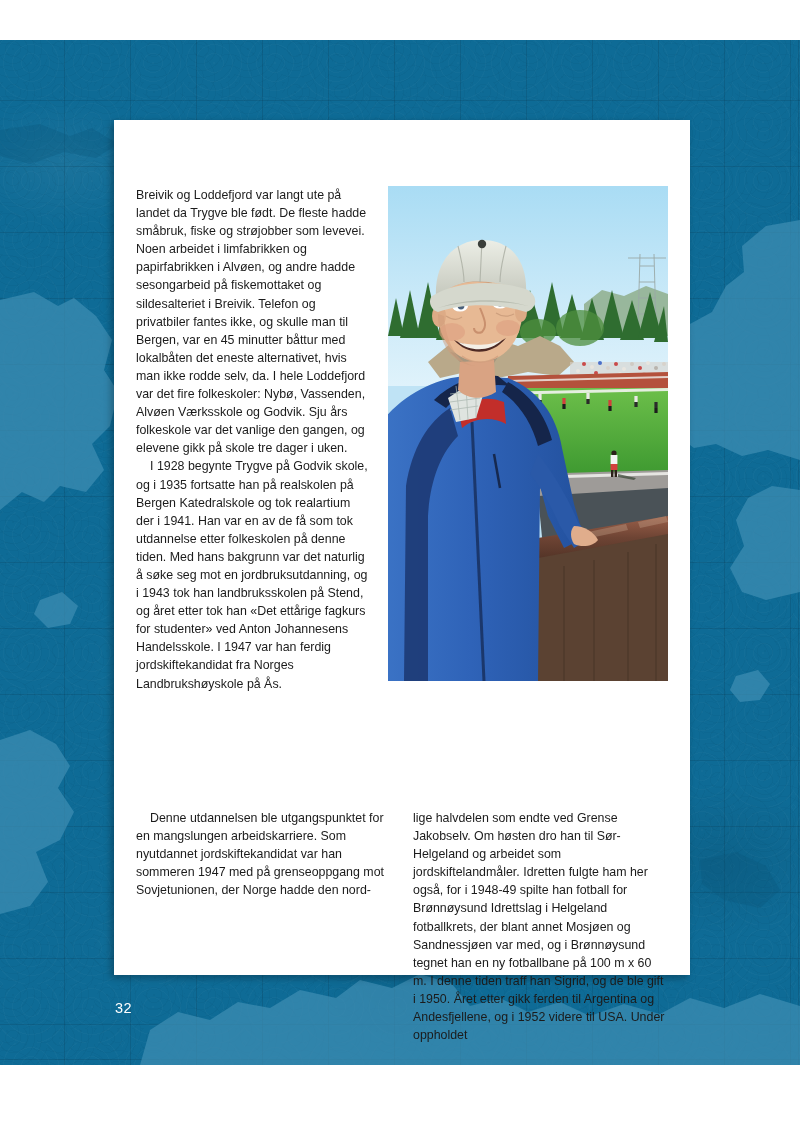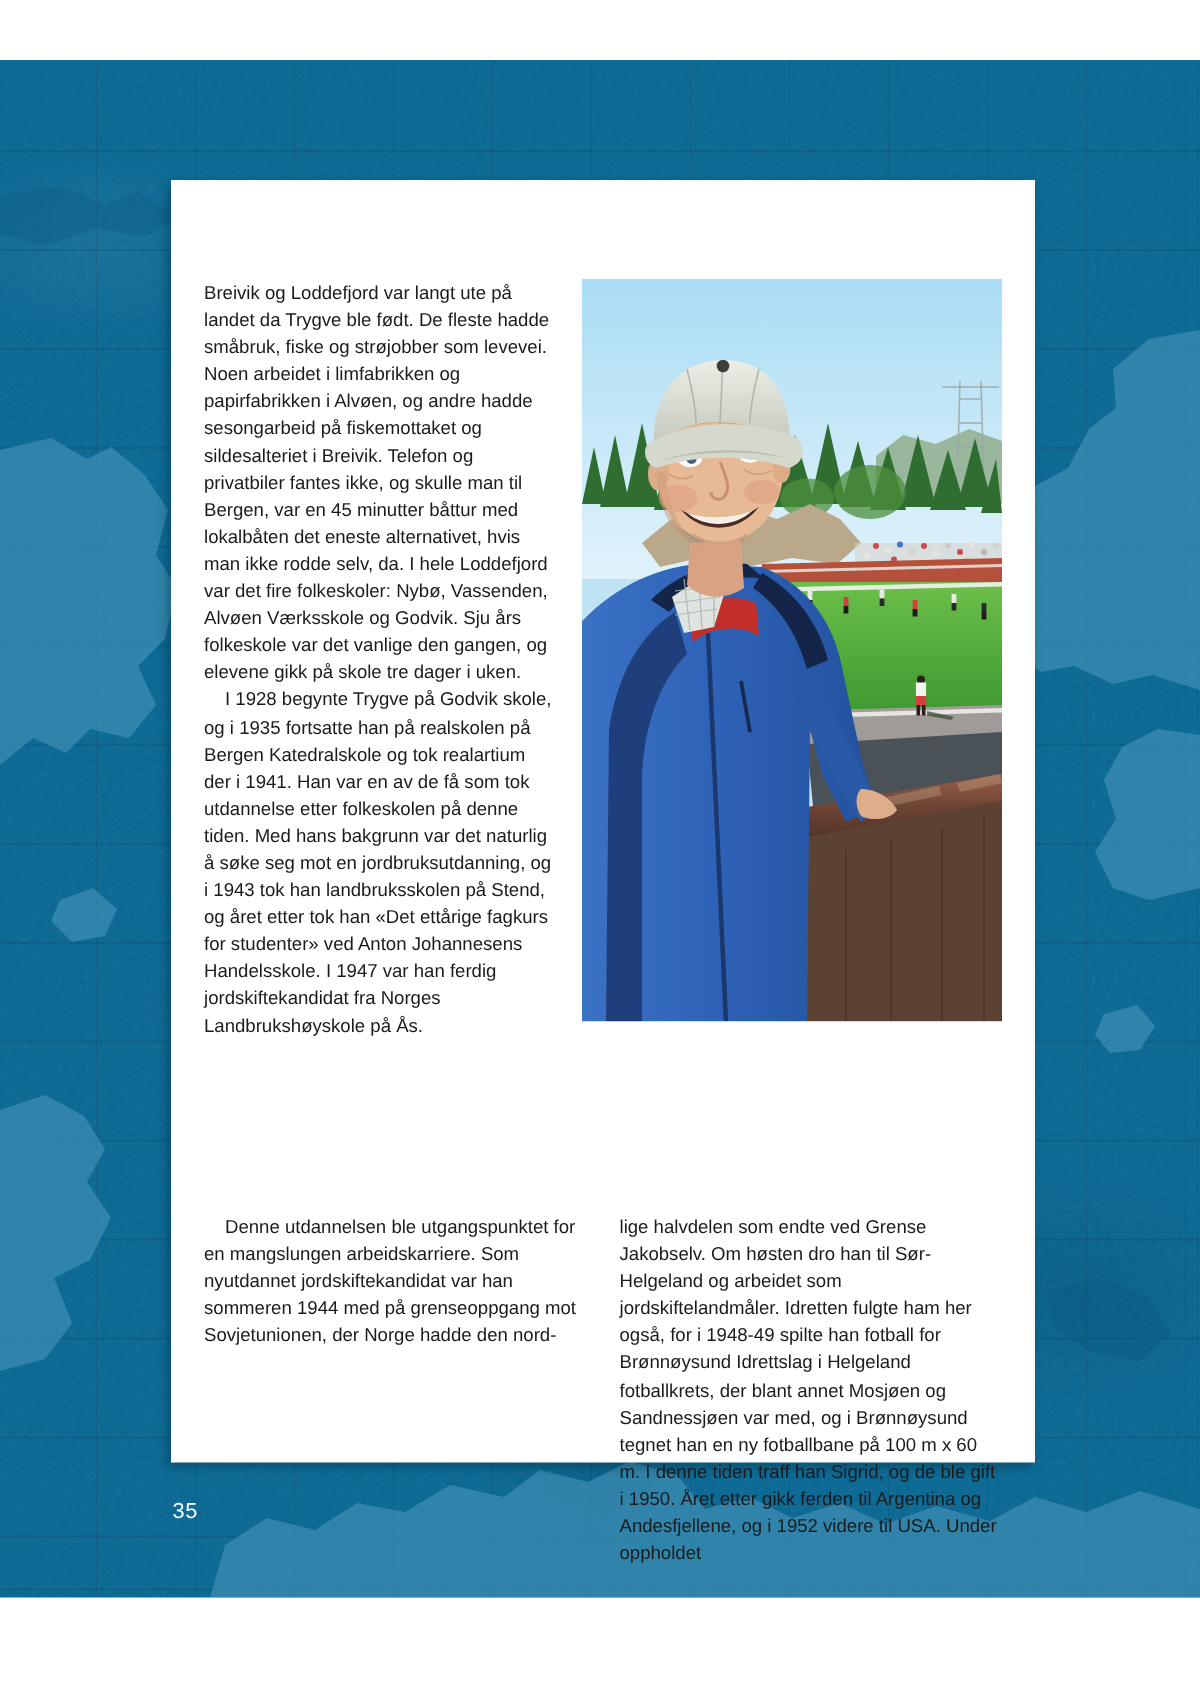--- a/index.html
+++ b/index.html
@@ -436,25 +436,25 @@
         </figure>
 
         <div class="body-text">
           <p>Breivik og Loddefjord var langt ute på landet da Trygve ble født. De fleste hadde småbruk, fiske og strøjobber som levevei. Noen arbeidet i limfabrikken og papirfabrikken i Alvøen, og andre hadde sesongarbeid på fiske­mottaket og sildesalteriet i Breivik. Telefon og privat­biler fantes ikke, og skulle man til Bergen, var en 45 minutter båttur med lokal­båten det eneste alterna­tivet, hvis man ikke rodde selv, da. I hele Loddefjord var det fire folkeskoler: Nybø, Vassenden, Alvøen Værksskole og Godvik. Sju års folkeskole var det vanlige den gangen, og elevene gikk på skole tre dager i uken.</p>
           <p>I 1928 begynte Trygve på Godvik skole, og i 1935 fortsatte han på realskolen på Bergen Katedralskole og tok realartium der i 1941. Han var en av de få som tok utdannelse etter folkeskolen på denne tiden. Med hans bakgrunn var det naturlig å søke seg mot en jordbruksut­danning, og i 1943 tok han landbruksskolen på Stend, og året etter tok han «Det ett­årige fagkurs for studenter» ved Anton Johannesens Handelsskole. I 1947 var han ferdig jordskiftekandidat fra Norges Land­brukshøyskole på Ås.</p>
         </div>
       </div>
 
       <div id="lower-columns">
         <div class="col body-text">
-          <p style="text-indent:14px">Denne utdannelsen ble utgangspunktet for en mangslungen arbeidskarriere. Som nyutdannet jordskiftekandidat var han som­meren 1944 med på grenseoppgang mot Sovjetunionen, der Norge hadde den nord-</p>
+          <p style="text-indent:14px">Denne utdannelsen ble utgangspunktet for en mangslungen arbeidskarriere. Som nyutdannet jordskiftekandidat var han som­meren 1947 med på grenseoppgang mot Sovjetunionen, der Norge hadde den nord-</p>
         </div>
         <div class="col body-text">
           <p>lige halvdelen som endte ved Grense Jakobselv. Om høsten dro han til Sør-Helgeland og arbeidet som jordskifteland­måler. Idretten fulgte ham her også, for i 1948-49 spilte han fotball for Brønnøysund Idrettslag i Helgeland fotballkrets, der blant annet Mosjøen og Sandnessjøen var med, og i Brønnøysund tegnet han en ny fotball­bane på 100 m x 60 m. I denne tiden traff han Sigrid, og de ble gift i 1950. Året etter gikk ferden til Argentina og Andesfjellene, og i 1952 videre til USA. Under oppholdet</p>
         </div>
       </div>
 
     </div>
   </div>
 
-  <div id="page-number">35</div>
+  <div id="page-number">32</div>
 
 </div>
 
 </body></html>

